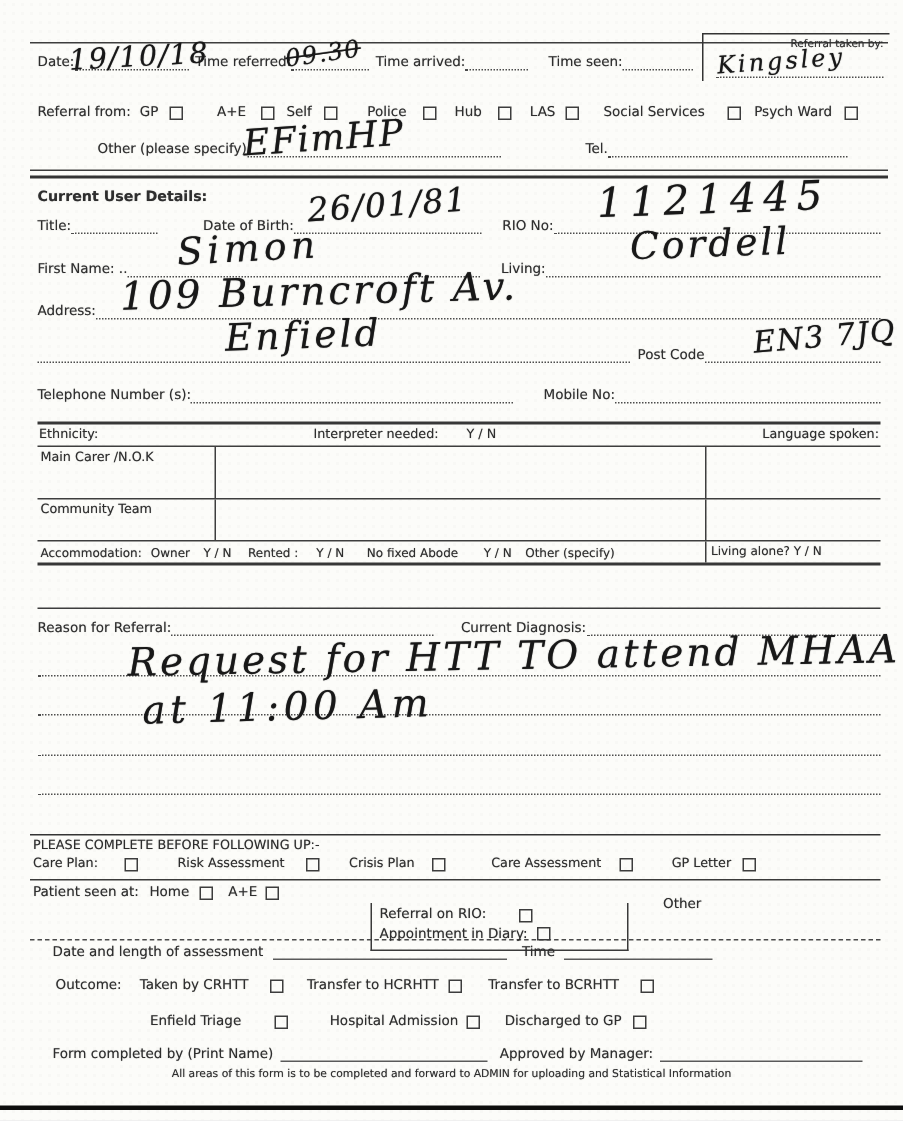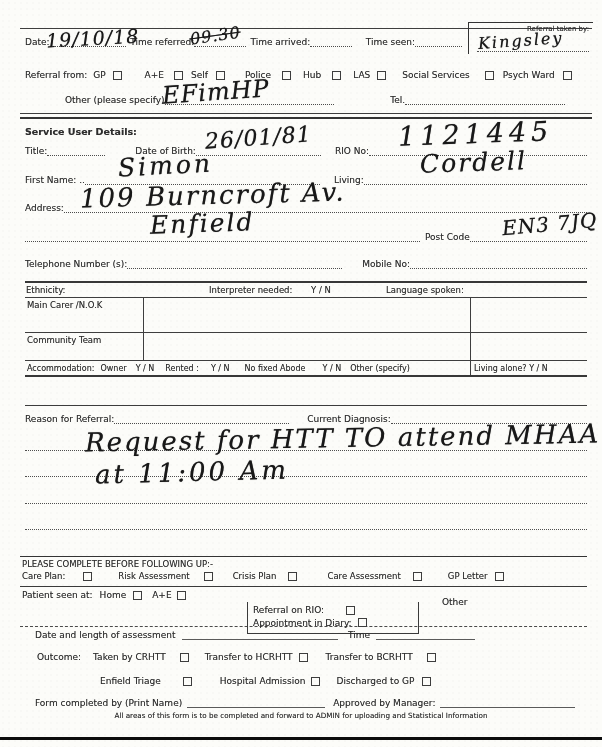--- a/index.html
+++ b/index.html
@@ -86,21 +86,21 @@
   <div class="row" style="top:95px; left:65px; width:500px;">
     <span class="f">Other (please specify)</span>
     <span class="dots" style="width:170px;"></span>
     <span class="f" style="margin-left:56px;">Tel.</span>
     <span class="dots" style="width:160px;"></span>
   </div>
   <div class="hw" style="top:80px; left:162px; font-size:24px; transform:rotate(-4deg);">EFimHP</div>
 
   <div style="position:absolute; top:113px; left:20px; right:10px; height:3px; border-top:1px solid #3d3d3d; border-bottom:2px solid #343434;"></div>
 
-  <div class="f" style="position:absolute; top:126px; left:25px; font-weight:bold; font-size:9.5px;">Service User Details:</div>
+  <div class="f" style="position:absolute; top:126px; left:25px; font-weight:bold; font-size:9.5px;">Current User Details:</div>
 
   <div class="row" style="top:146px; left:25px; width:562px;">
     <span class="f">Title:</span>
     <span class="dots" style="width:58px;"></span>
     <span class="f" style="margin-left:30px;">Date of Birth:</span>
     <span class="dots" style="width:125px;"></span>
     <span class="f" style="margin-left:14px;">RIO No:</span>
     <span class="dots" style="flex:1;"></span>
   </div>
   <div class="hw" style="top:127px; left:205px; font-size:22px; transform:rotate(-4deg);">26/01/81</div>
@@ -134,21 +134,21 @@
     <span class="dots" style="width:215px;"></span>
     <span class="f" style="margin-left:20px;">Mobile No:</span>
     <span class="dots" style="flex:1;"></span>
   </div>
 
   <div id="grid">
     <div class="g-head">
       <span class="f" style="width:183px; font-size:8.5px;">Ethnicity:</span>
       <span class="f" style="width:102px; font-size:8.5px;">Interpreter needed:</span>
       <span class="f" style="width:75px; font-size:8.5px;">Y / N</span>
-      <span class="f" style="flex:1; font-size:8.5px;">Language spoken:</span>
+      <span class="f" style="flex:1; font-size:8.5px;text-align:right;">Language spoken:</span>
     </div>
     <div class="g-row" style="height:34px;">
       <div class="g-c1"><span class="f" style="font-size:8.5px;">Main Carer /N.O.K</span></div>
       <div class="g-c2"></div>
       <div class="g-c3"></div>
     </div>
     <div class="g-row" style="height:27px;">
       <div class="g-c1"><span class="f" style="font-size:8.5px;">Community Team</span></div>
       <div class="g-c2"></div>
       <div class="g-c3"></div>

